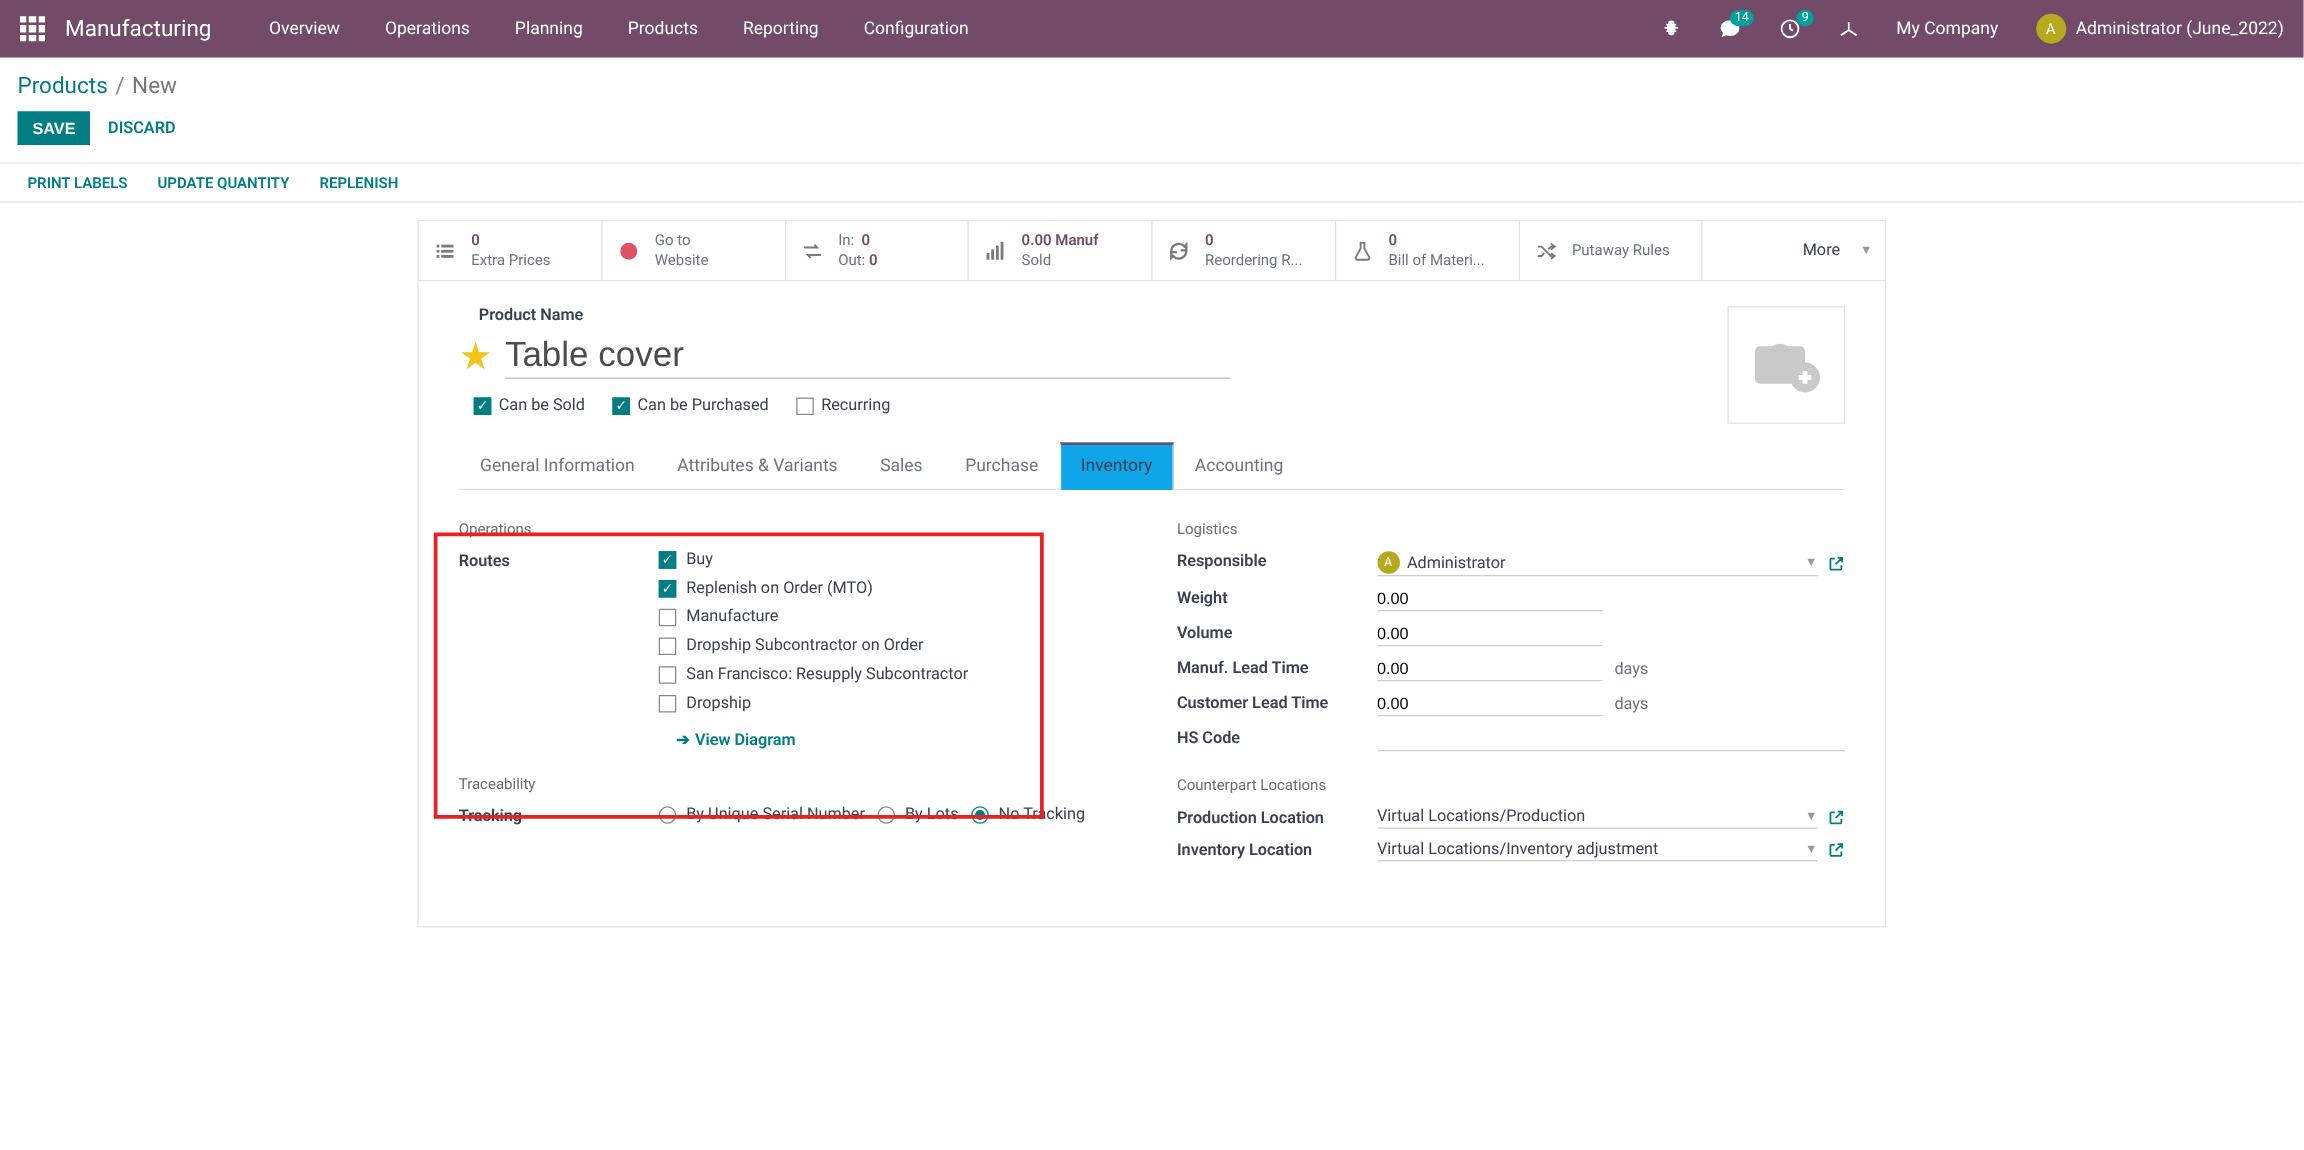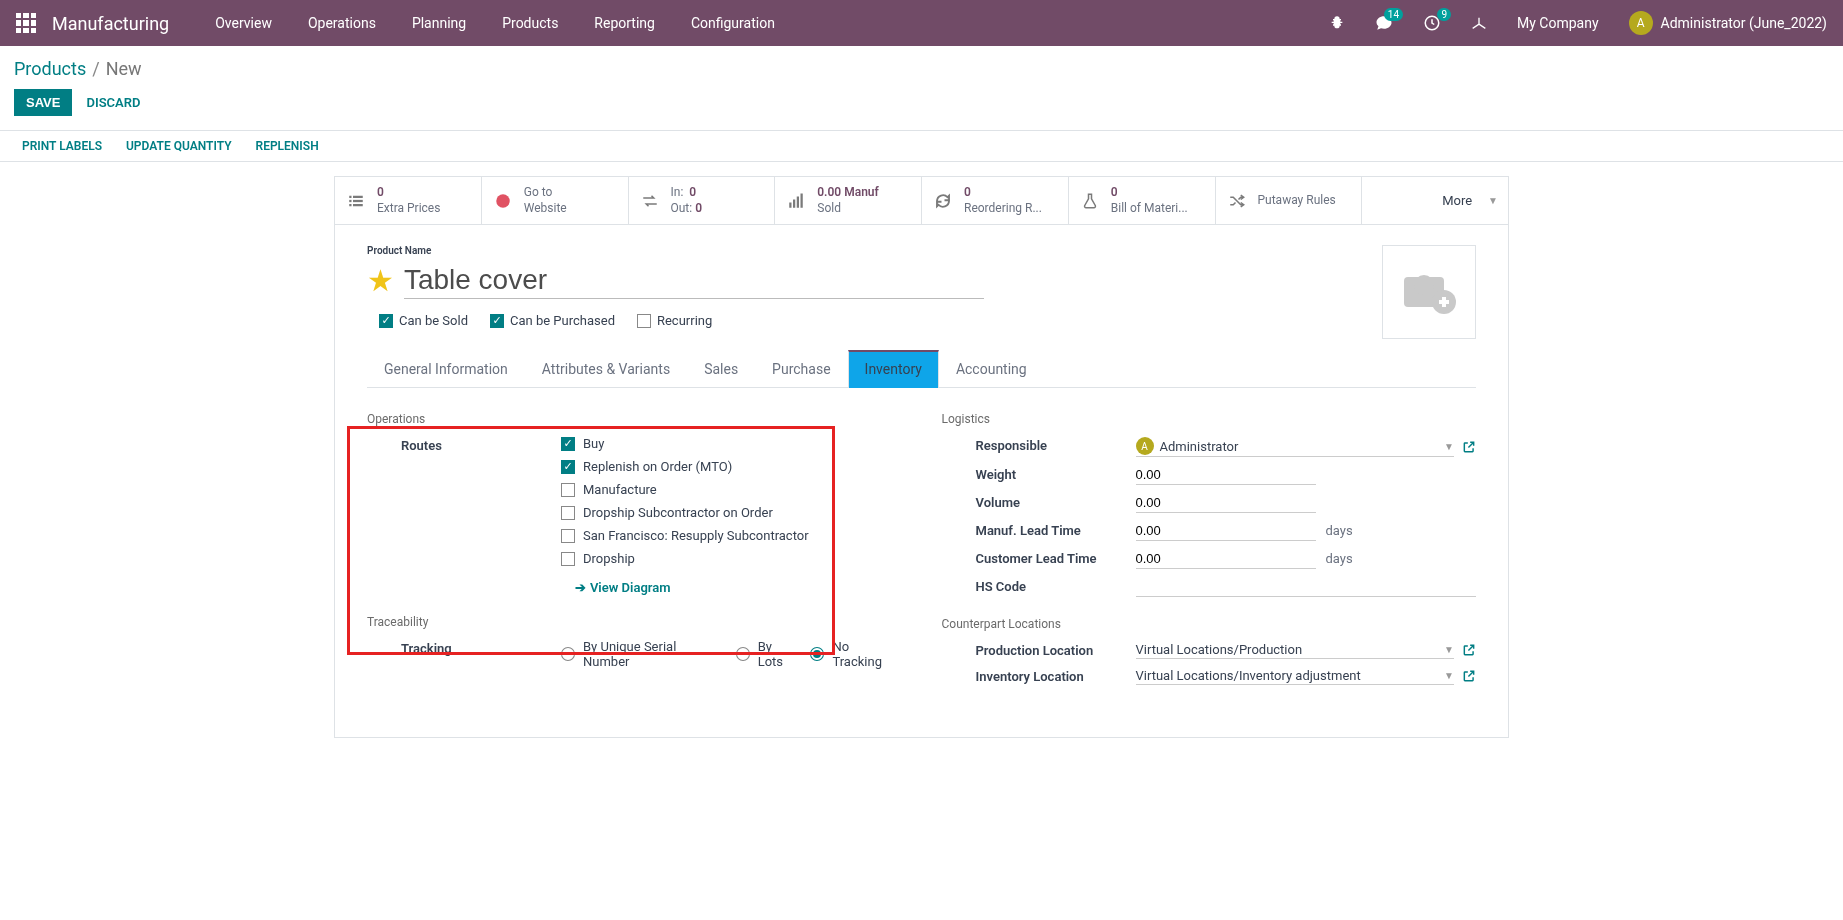--- a/index.html
+++ b/index.html
@@ -34,41 +34,41 @@
 
 .stat-row { display: flex; border-bottom: 1px solid #dee2e6; }
 .stat-btn { flex: 1; border-right: 1px solid #dee2e6; padding: 8px 10px; display: flex; align-items: center; gap: 10px; cursor: pointer; min-width: 0; }
 .stat-btn:last-child { border-right: none; }
 .stat-btn .ic { color: #7a7a7a; width: 22px; font-size: 18px; flex-shrink: 0; display: flex; justify-content: center; }
 .stat-btn .txt { font-size: 12px; color: #6b7280; line-height: 1.3; min-width: 0; overflow: hidden; }
 .stat-btn .txt .v { color: #714b67; font-weight: 600; }
 .stat-btn.more { justify-content: flex-end; gap: 16px; }
 
 .form-body { padding: 20px 32px; }
-.form-body .pn-label { font-weight: 600; font-size: 10px; color: #374151; }
+.form-body .pn-label { font-weight: 600; font-size: 13px; color: #374151; margin-left: 16px; }
 .pn-row { display: flex; align-items: center; gap: 10px; margin-top: 6px; margin-bottom: 14px; }
 .star { color: #f0c419; font-size: 30px; cursor: pointer; }
 .pn-input { font-size: 28px; border: none; border-bottom: 1px solid #bbb; outline: none; width: 580px; color: #4c4c4c; padding: 2px 0; }
 .img-placeholder { position: absolute; right: 32px; top: 20px; width: 94px; height: 94px; border: 1px solid #dee2e6; display: flex; align-items: center; justify-content: center; color: #c9c9c9; }
 .form-top { position: relative; }
 
 .chk-row { display: flex; gap: 22px; margin-left: 12px; }
 .chk { display: flex; align-items: center; gap: 6px; font-size: 13px; cursor: pointer; }
 .chk .box { width: 14px; height: 14px; border: 1px solid #017e84; display: inline-flex; align-items: center; justify-content: center; }
 .chk.checked .box { background: #017e84; color: #fff; font-size: 11px; }
 .chk:not(.checked) .box { border-color: #888; }
 
 .tabs { display: flex; border-bottom: 1px solid #dee2e6; margin-top: 22px; }
 .tab { padding: 10px 16px; font-size: 14px; color: #6b7280; cursor: pointer; border: 1px solid transparent; border-bottom: none; }
 .tab.active { color: #374151; border-color: #dee2e6; border-top: 1px solid #714b67; background: #0ea5e9; margin-bottom: -1px; border-top-width: 2px; padding-top: 9px; }
 
 .tab-pane { display: flex; gap: 40px; padding: 24px 0; }
 .col { flex: 1; }
 .section-title { font-size: 12px; color: #6b6b6b; margin-bottom: 10px; }
-.field-row { display: flex; margin-bottom: 8px; align-items: flex-start; margin-left: 34px; }
+.field-row { display: flex; margin-bottom: 8px; align-items: flex-start; }
 .field-row .lbl { width: 160px; font-weight: 600; font-size: 13px; color: #374151; padding-top: 2px; }
 .field-row .val { flex: 1; }
 .routes-list { display: flex; flex-direction: column; gap: 8px; }
 .rt { display: flex; align-items: center; gap: 8px; font-size: 13px; }
 .rt .box { width: 14px; height: 14px; border: 1px solid #888; display: inline-flex; align-items: center; justify-content: center; flex-shrink: 0; }
 .rt.checked .box { background: #017e84; border-color: #017e84; color: #fff; font-size: 11px; }
 .view-diagram { color: #017e84; font-weight: 600; display: flex; align-items: center; gap: 4px; cursor: pointer; margin-left: 14px; margin-top: 6px; }
 
 .input-underline { border: none; border-bottom: 1px solid #ccc; font-size: 13px; width: 180px; padding: 2px 0; outline: none; }
 .m2o { display: flex; align-items: center; gap: 8px; }

